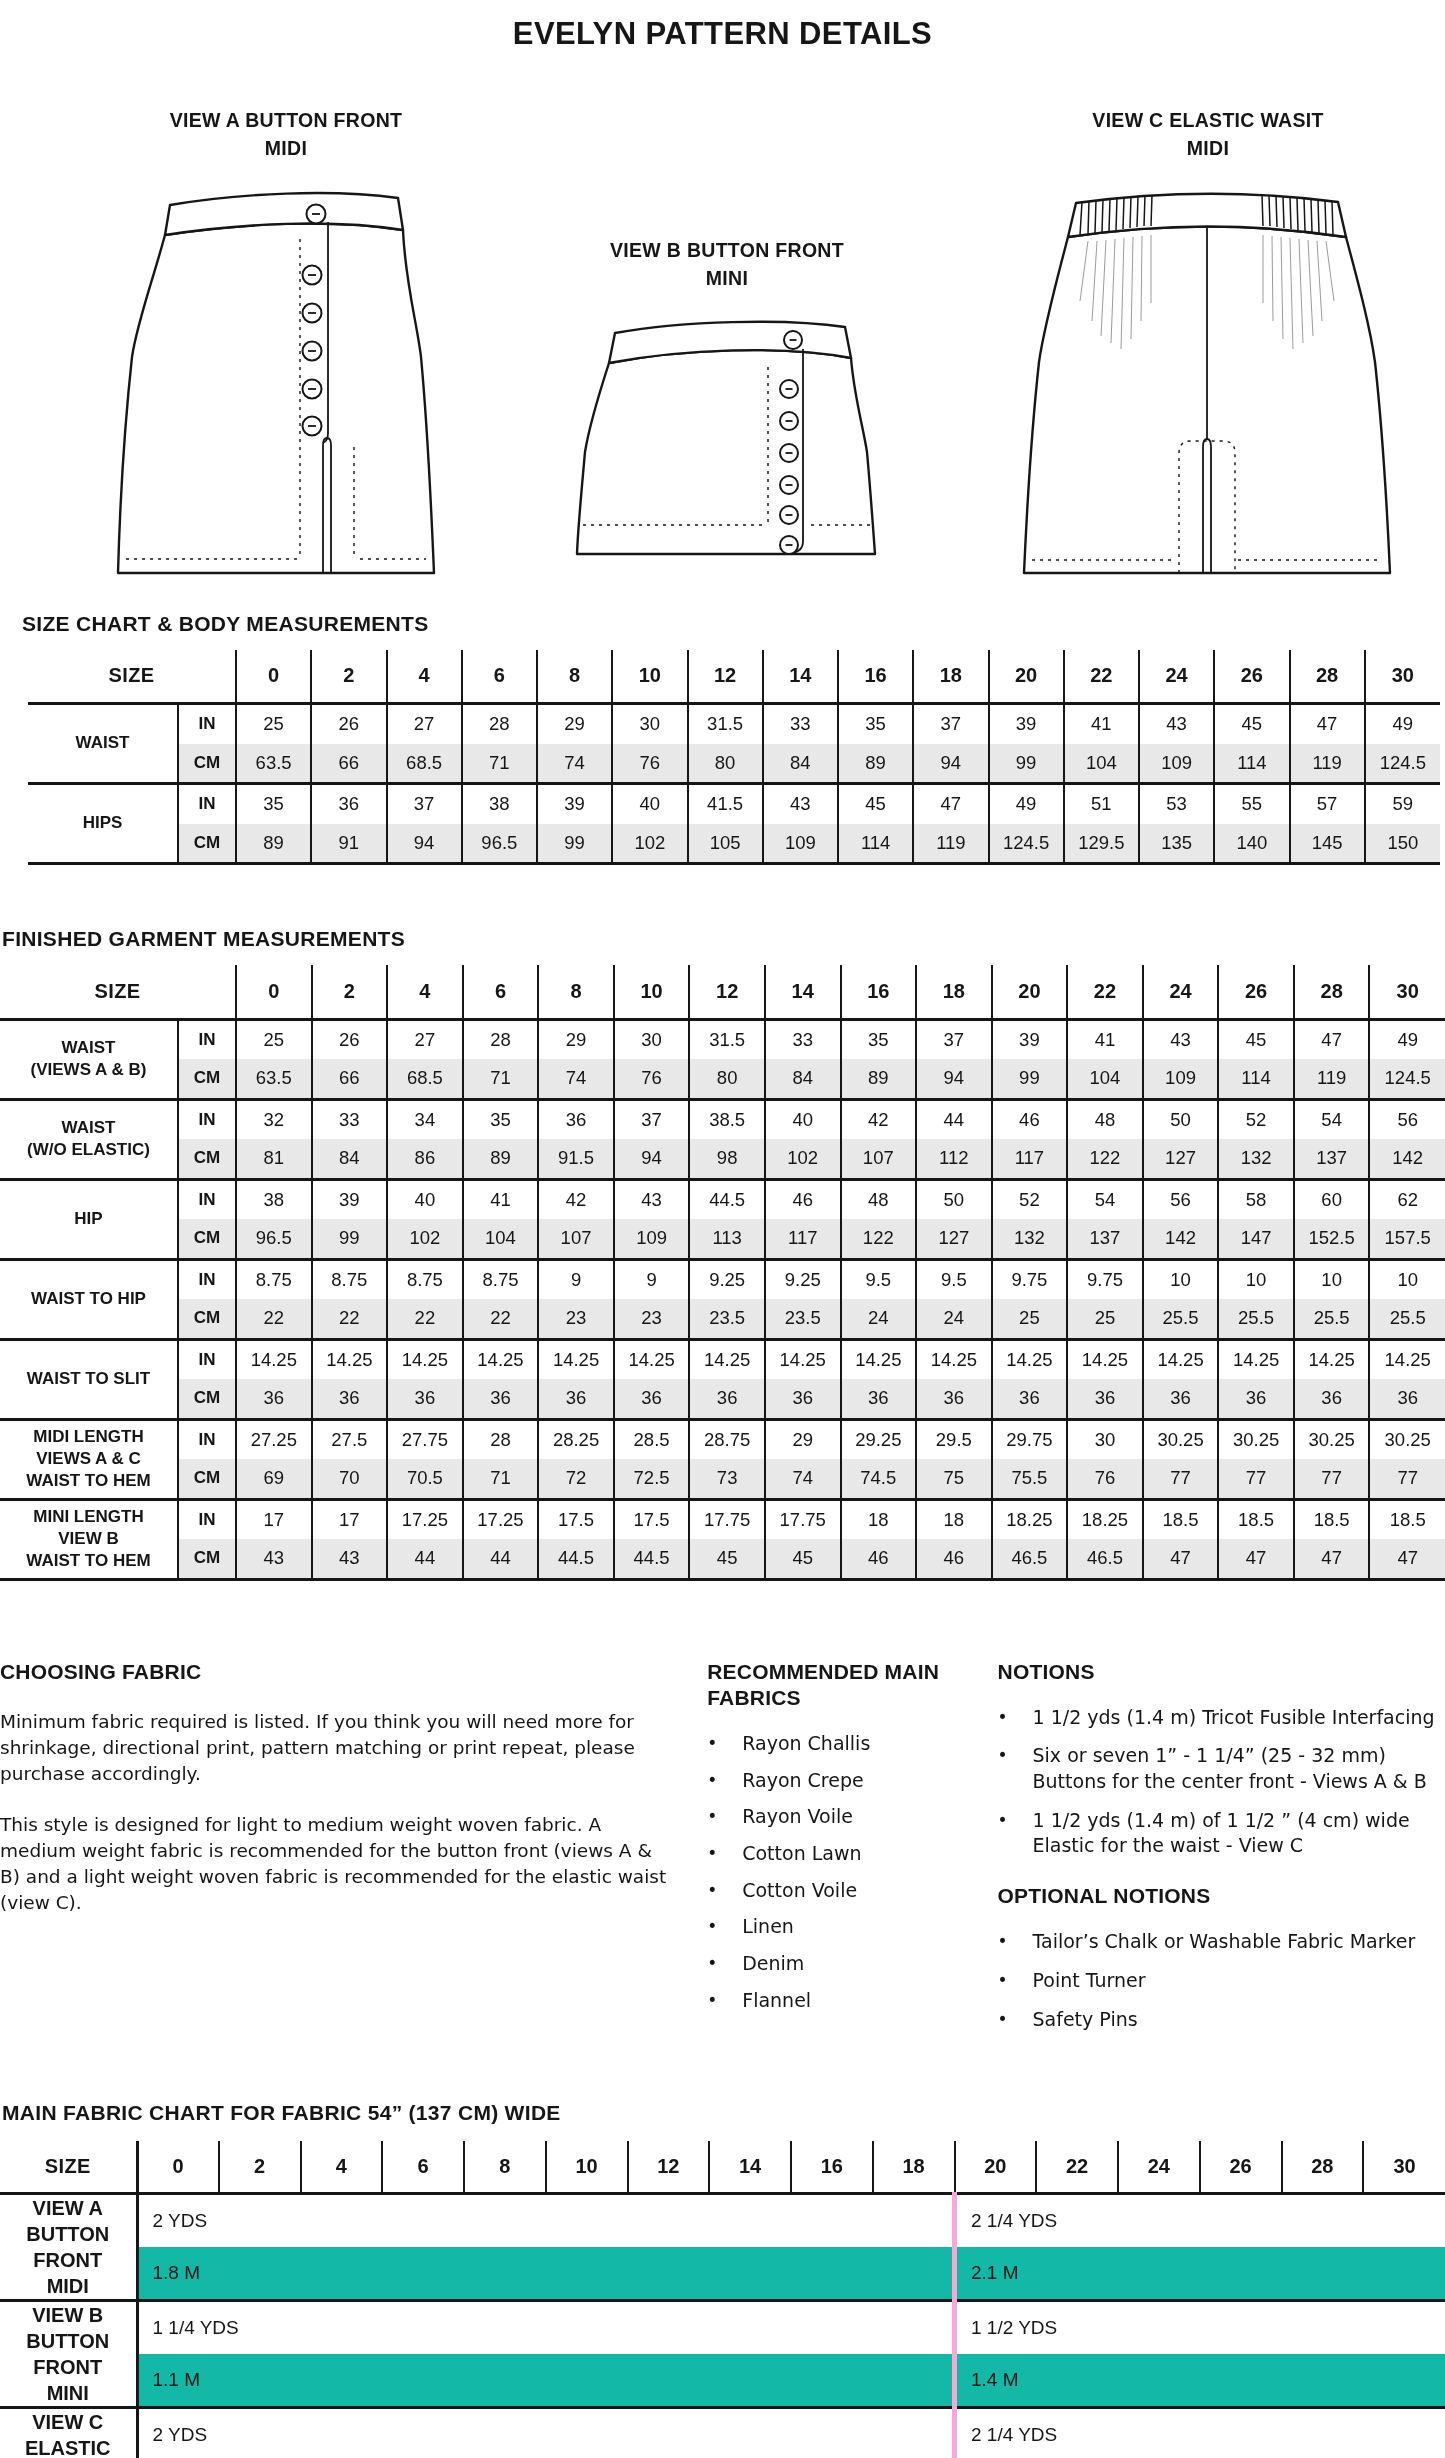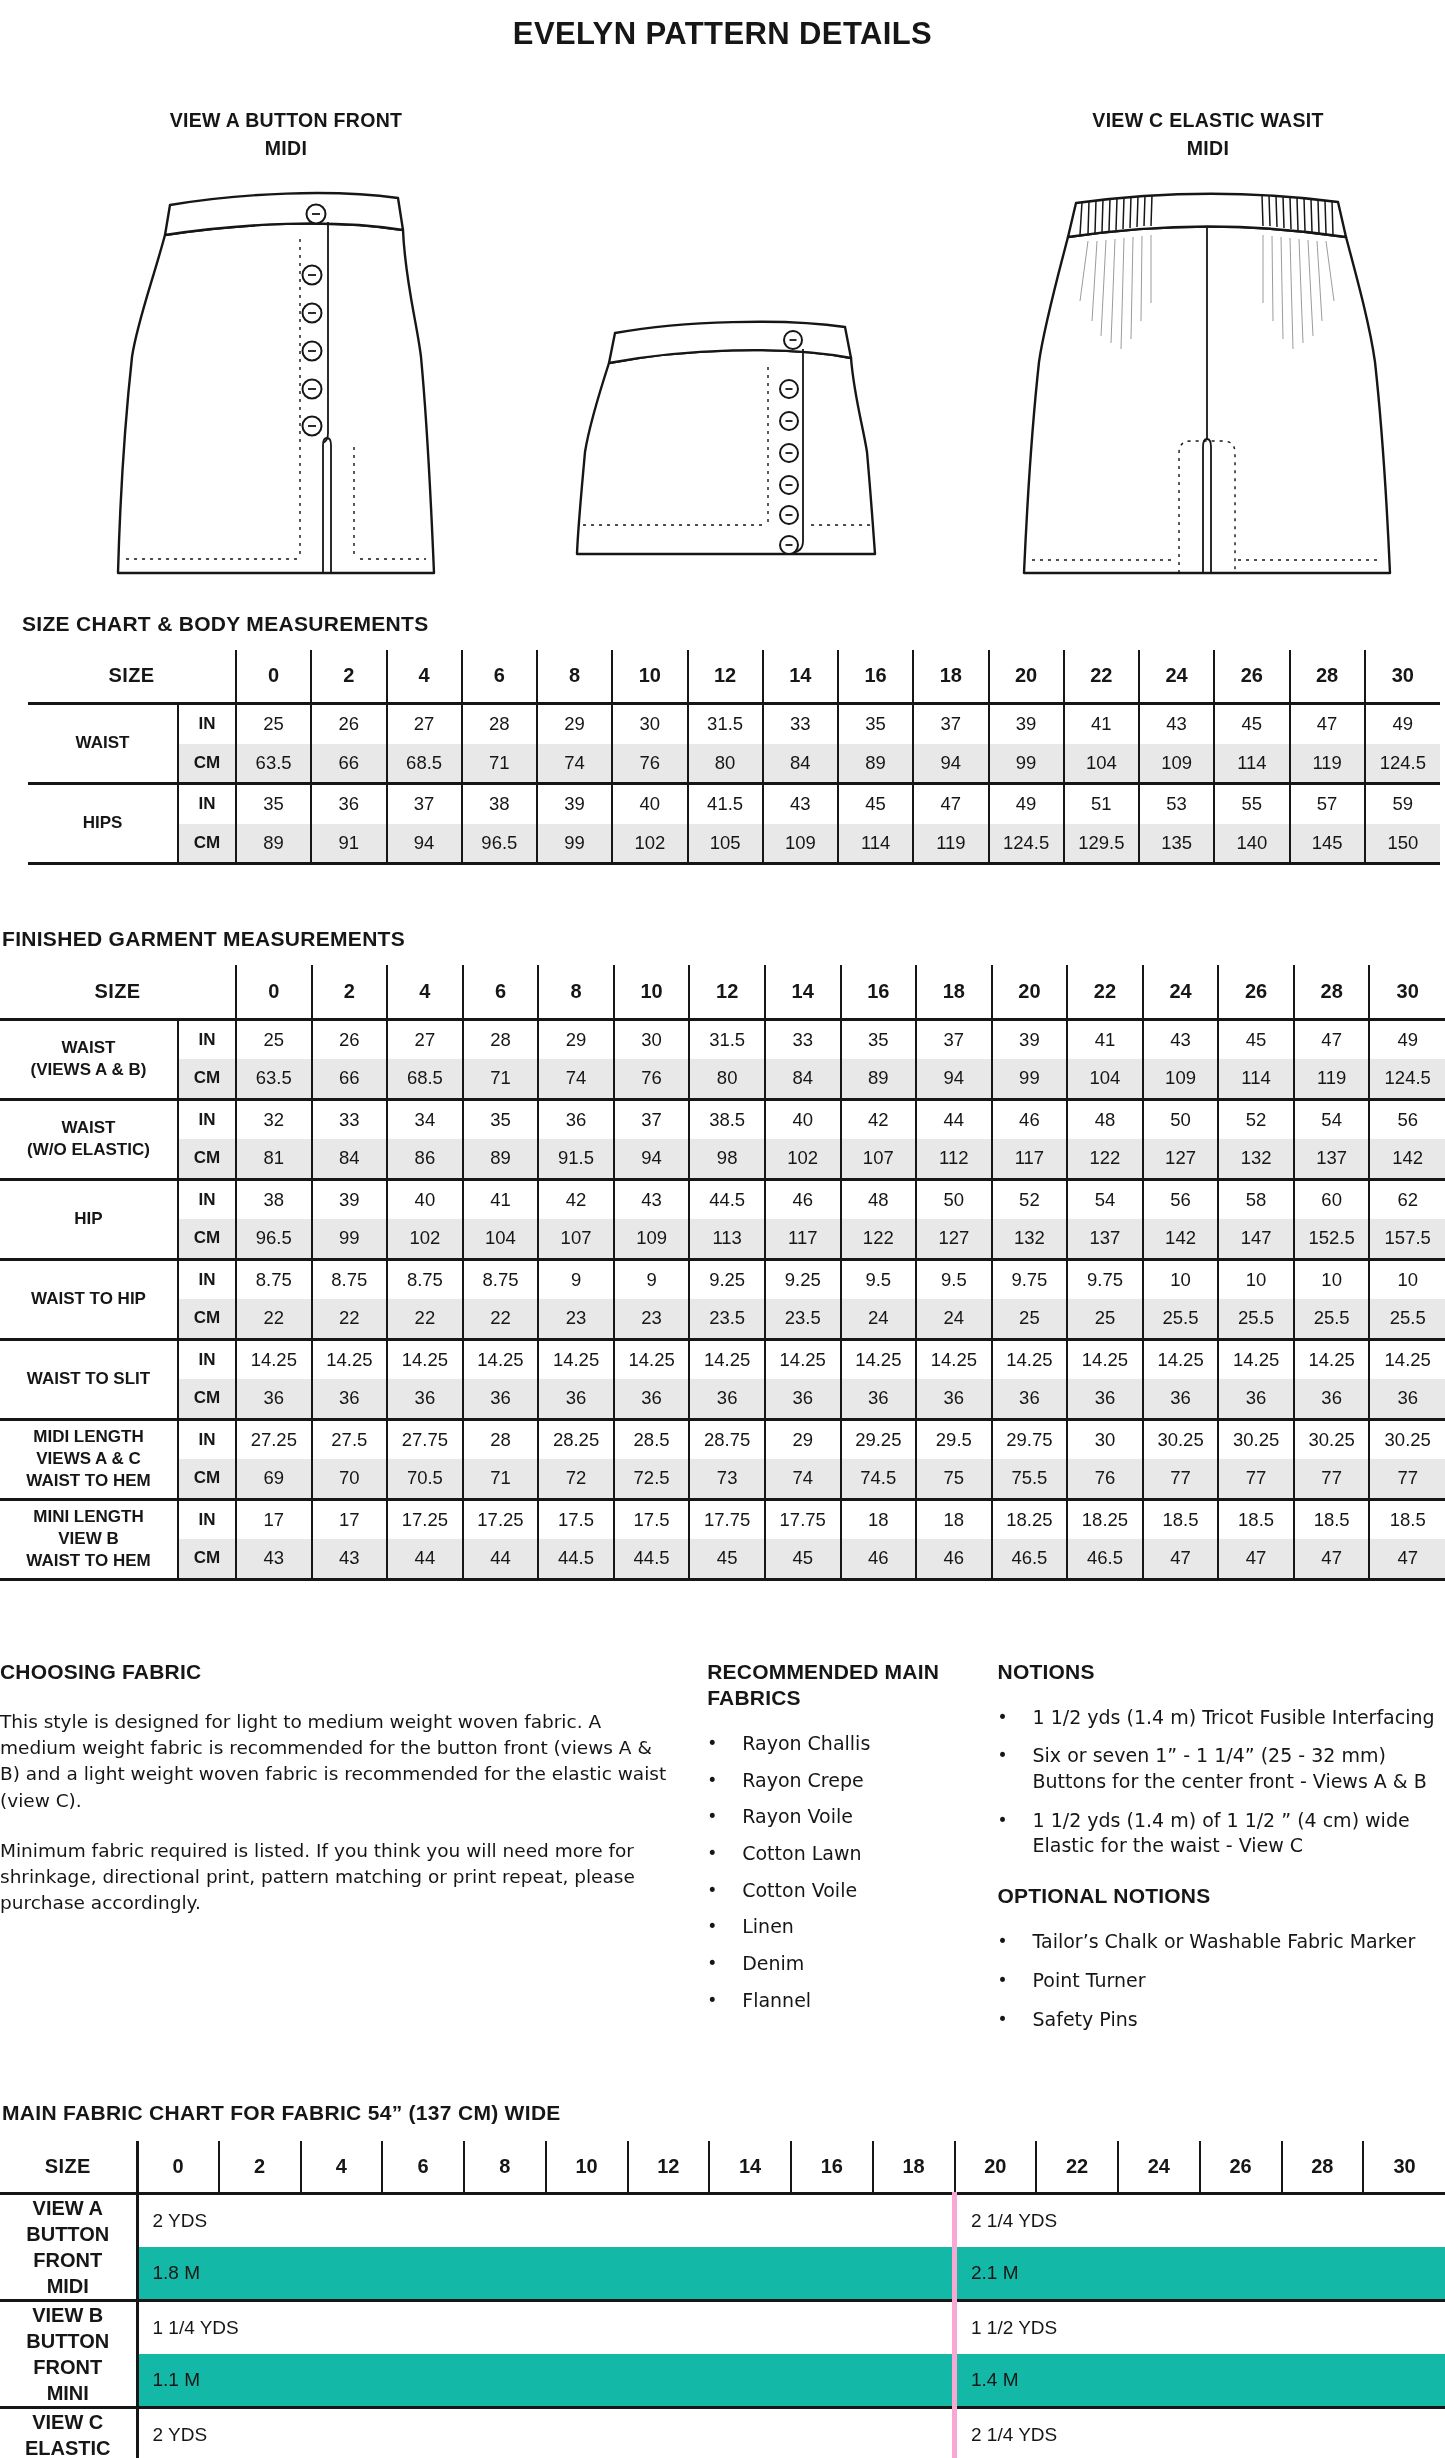--- a/index.html
+++ b/index.html
@@ -110,20 +110,24 @@
           <line class="slot" x1="216" y1="180" x2="224" y2="180"></line>
         <circle class="btn" cx="220" cy="218" r="9.5"></circle>
           <line class="slot" x1="216" y1="218" x2="224" y2="218"></line>
         <circle class="btn" cx="220" cy="255" r="9.5"></circle>
           <line class="slot" x1="216" y1="255" x2="224" y2="255"></line>
       </g>
     </svg>
   </div>
 
   <div class="fig fig-b">
+    <div class="flabel">
+      <div>VIEW B BUTTON FRONT</div>
+      <div>MINI</div>
+    </div>
     <svg width="348" height="285" viewBox="0 0 348 285">
       <path class="ol" d="M56 62 C45 96 36 126 32 151 C28 196 25 226 24 253 L322 253 C320 226 318 196 314 151 C310 125 301 95 298 57 C230 44 130 48 56 62 Z"></path>
       <path class="ol" d="M62 32 C130 20 230 17 292 26 L298 57 C230 44 130 48 56 62 Z"></path>
       <path class="ln" d="M250 48 L250 240 Q250 251 238 252"></path>
       <path class="dash" d="M215 66 L215 222"></path>
       <path class="dash" d="M30 224 L213 224"></path>
       <path class="dash" d="M258 224 L318 224"></path>
       <g>
         <circle class="btn" cx="240" cy="39" r="9"></circle>
           <line class="slot" x1="236.5" y1="39" x2="243.5" y2="39"></line>
@@ -605,22 +609,22 @@
         <td class="val gray">47</td>
         <td class="val gray">47</td>
         <td class="val gray">47</td>
       </tr>
     </tbody>
   </table>
 
 <div class="cols">
   <div class="col1">
     <h2 class="text-h">CHOOSING FABRIC</h2>
+    <p class="para">Minimum fabric required is listed. If you think you will need more for shrinkage, directional print, pattern matching or print repeat, please purchase accordingly.</p>
     <p class="para">This style is designed for light to medium weight woven fabric. A medium weight fabric is recommended for the button front (views A &amp; B) and a light weight woven fabric is recommended for the elastic waist (view C).</p>
-    <p class="para">Minimum fabric required is listed. If you think you will need more for shrinkage, directional print, pattern matching or print repeat, please purchase accordingly.</p>
   </div>
   <div class="col2">
     <h2 class="text-h">
       <span>RECOMMENDED MAIN</span><br>
       <span>FABRICS</span>
     </h2>
     <ul class="blist" id="fabrics-list">
         <li>
           <span class="bullet">•</span>
           <span class="li-text">Rayon Challis</span>

